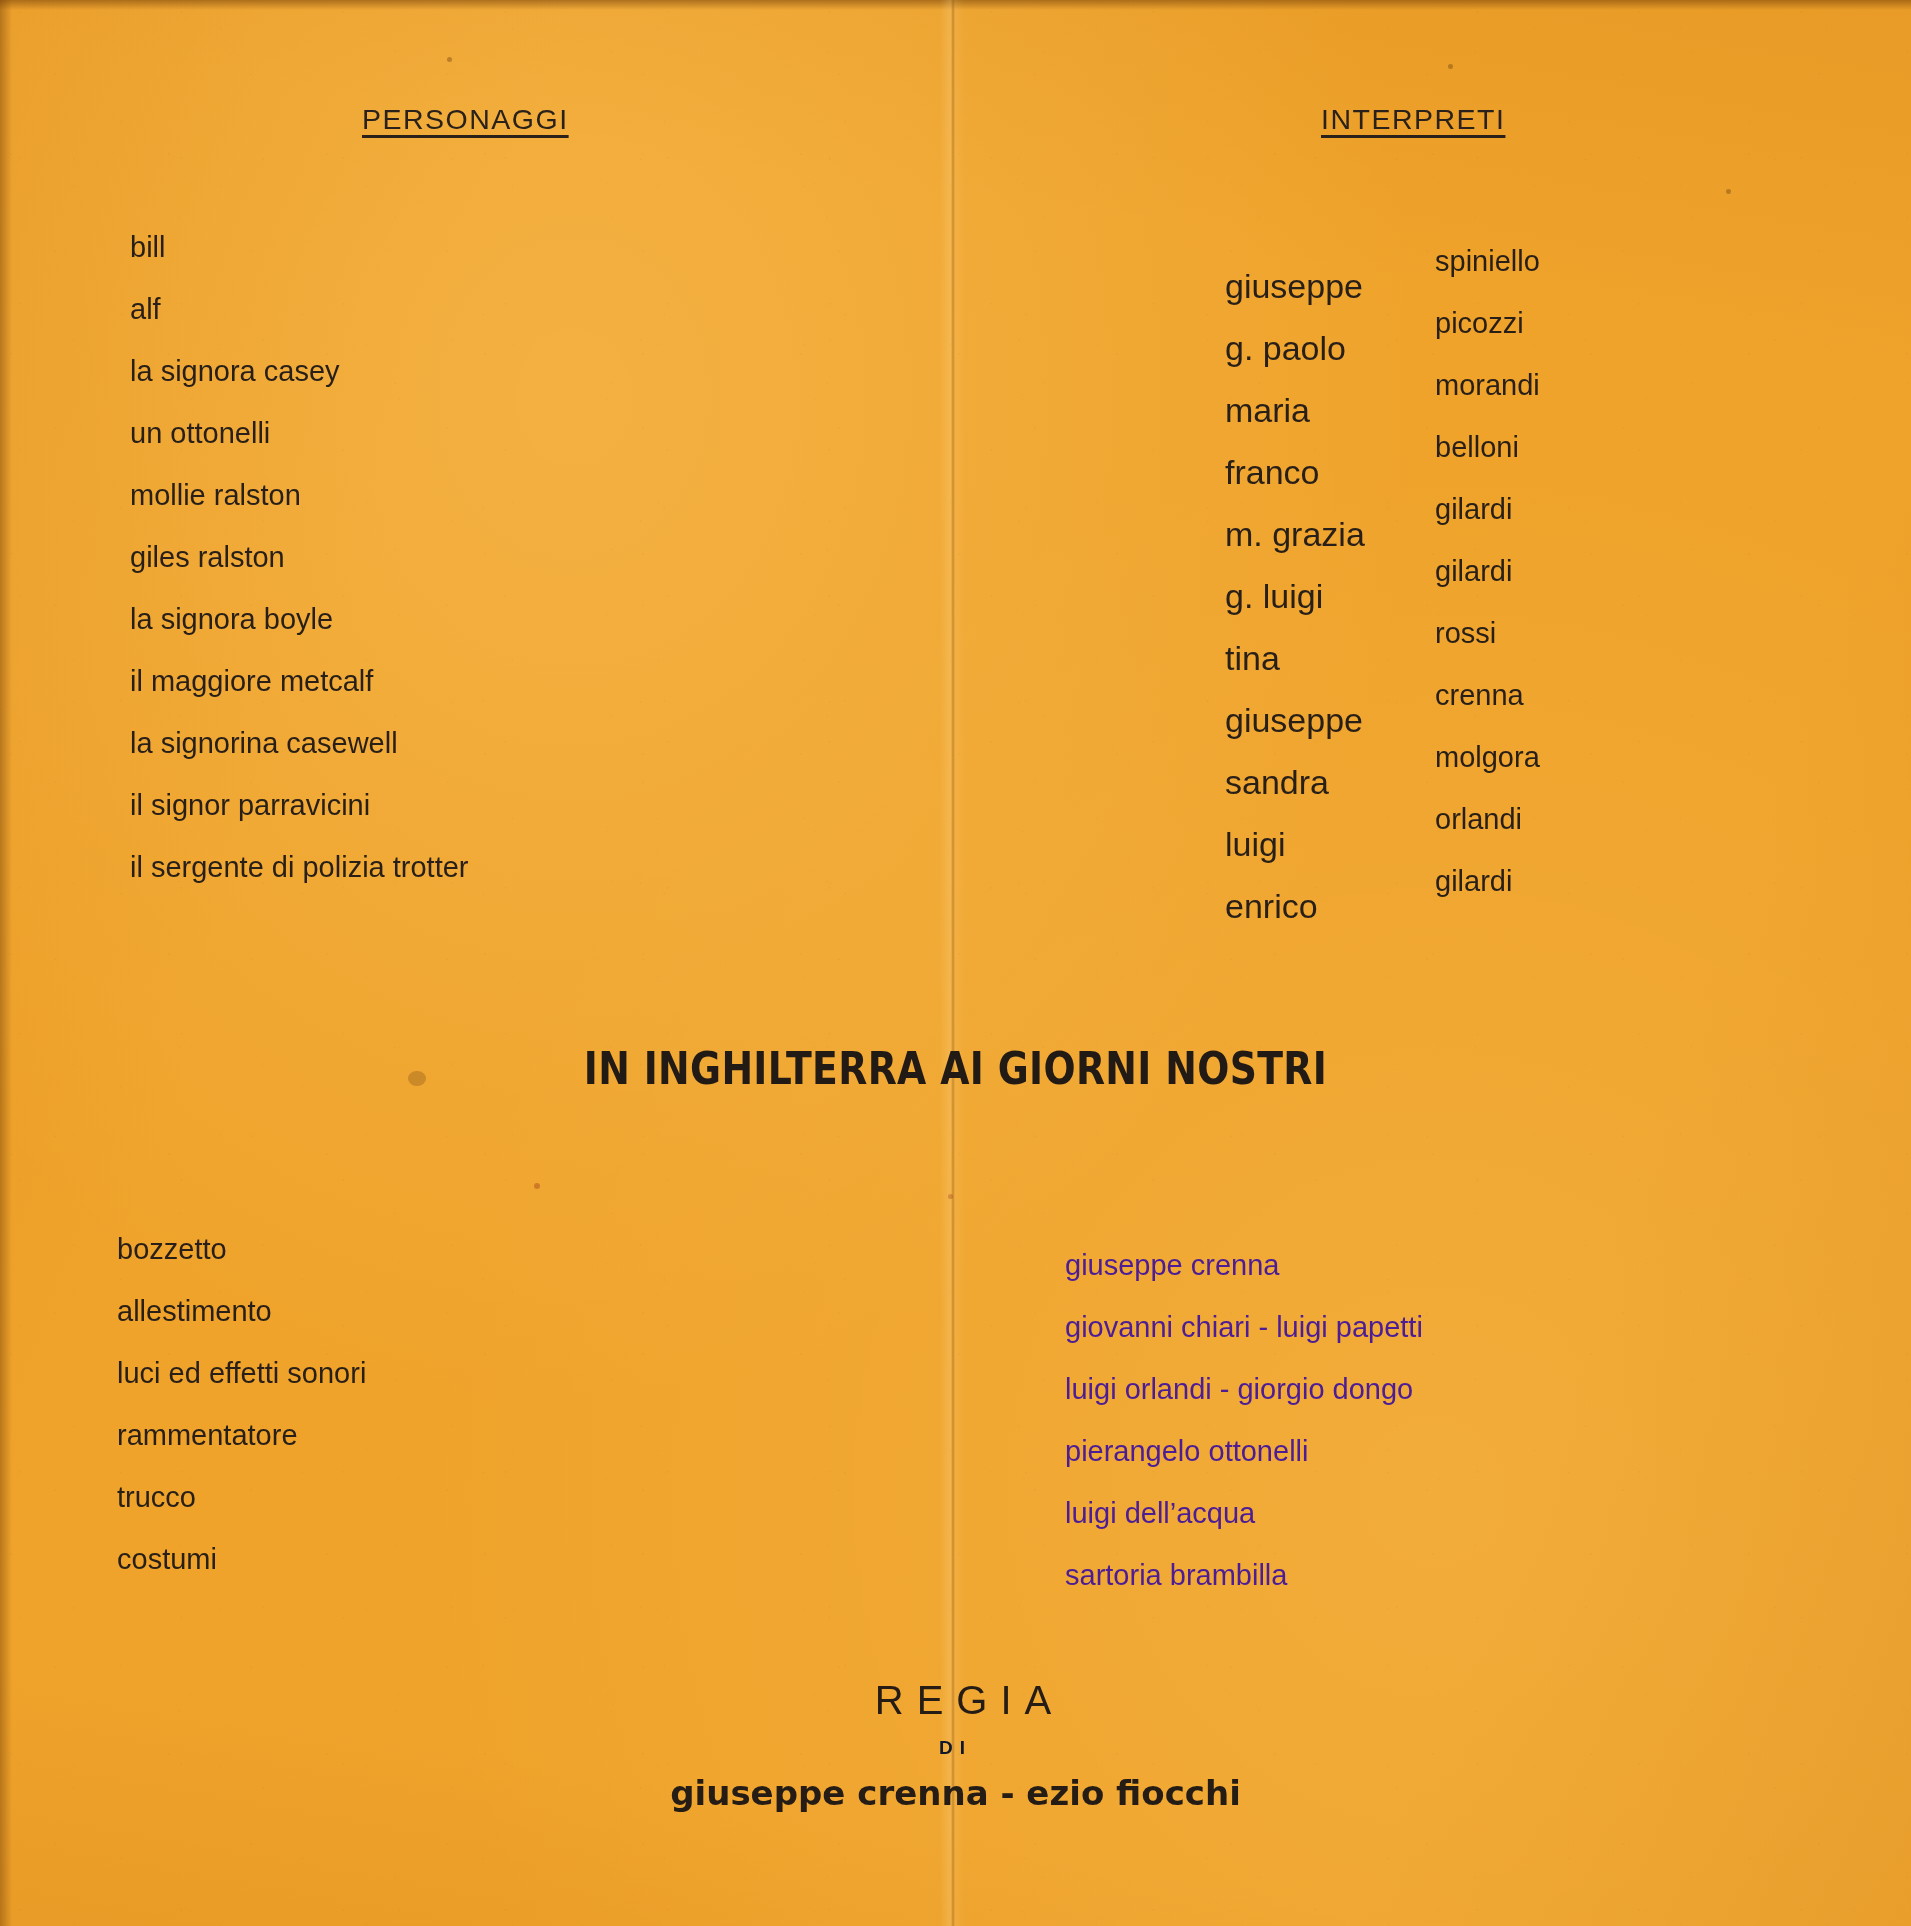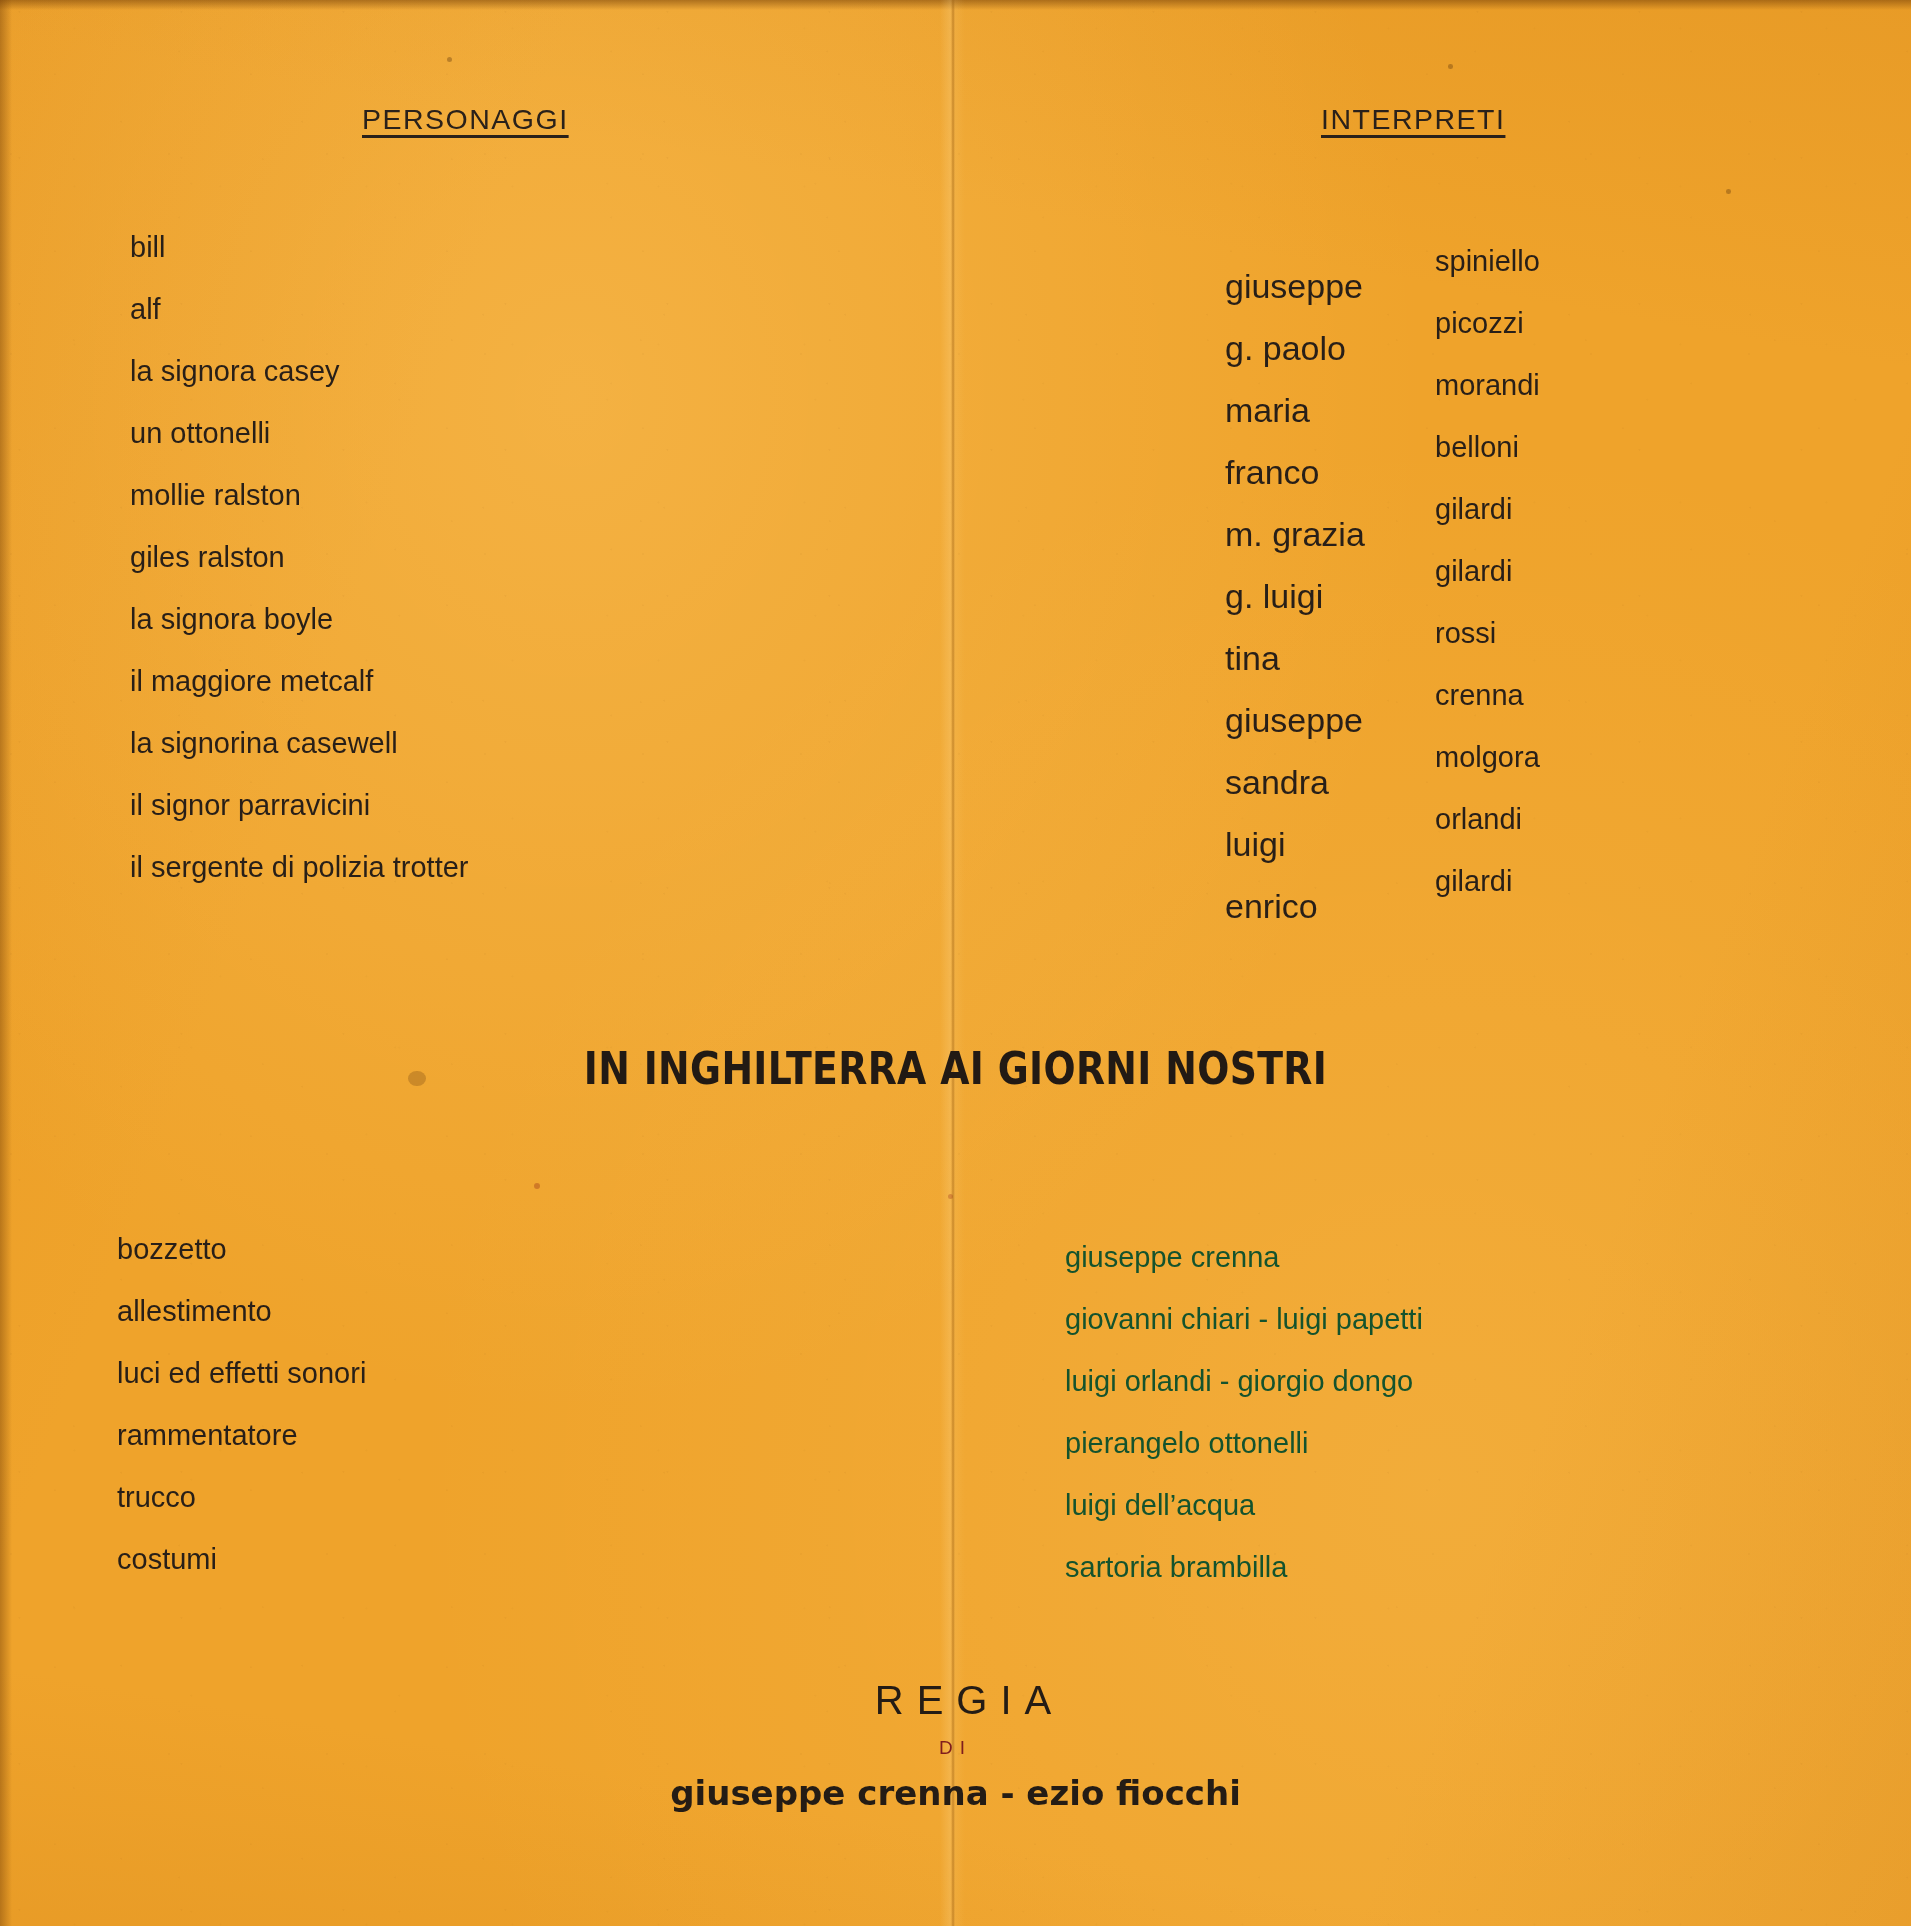--- a/index.html
+++ b/index.html
@@ -174,23 +174,23 @@
     position: absolute;
     left: 117px;
     top: 0;
     font-size: 29px;
     color: #281f18;
     white-space: nowrap;
   }
   .crew-name {
     position: absolute;
     left: 1065px;
-    top: 8px;
+    top: 16px;
     font-size: 29px;
-    color: #14532d;
+    color: #4c1d95;
     white-space: nowrap;
   }
 
   
   .regia-block {
     position: absolute;
     top: 1678px;
     left: 0;
     width: 100%;
     text-align: center;
@@ -200,22 +200,22 @@
     letter-spacing: 13px;
     font-weight: normal;
     color: #241c15;
     font-family: "Liberation Sans", sans-serif;
     padding-left: 28px;
   }
   .regia-di {
     margin-top: 14px;
     font-size: 19px;
     letter-spacing: 7px;
-    font-weight: normal;
-    color: #7f1d1d;
+    font-weight: bold;
+    color: #0f172a;
   }
   .regia-names {
     margin-top: 14px;
     font-family: "DejaVu Sans", sans-serif;
     font-weight: bold;
     font-size: 34px;
     letter-spacing: 0px;
     color: #241c15;
   }
 

